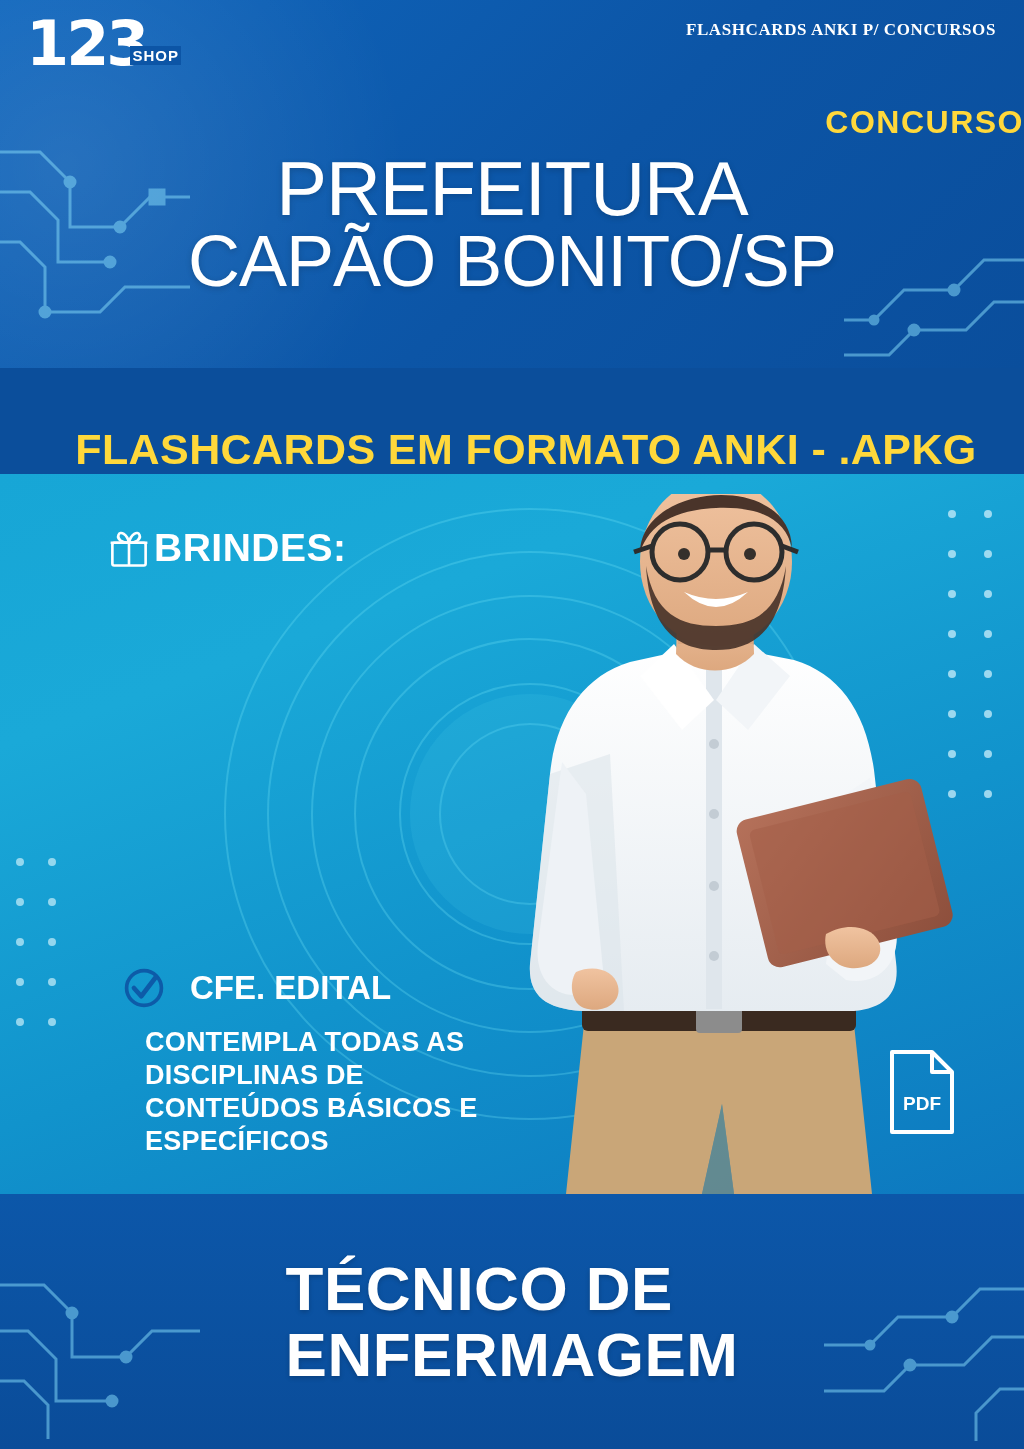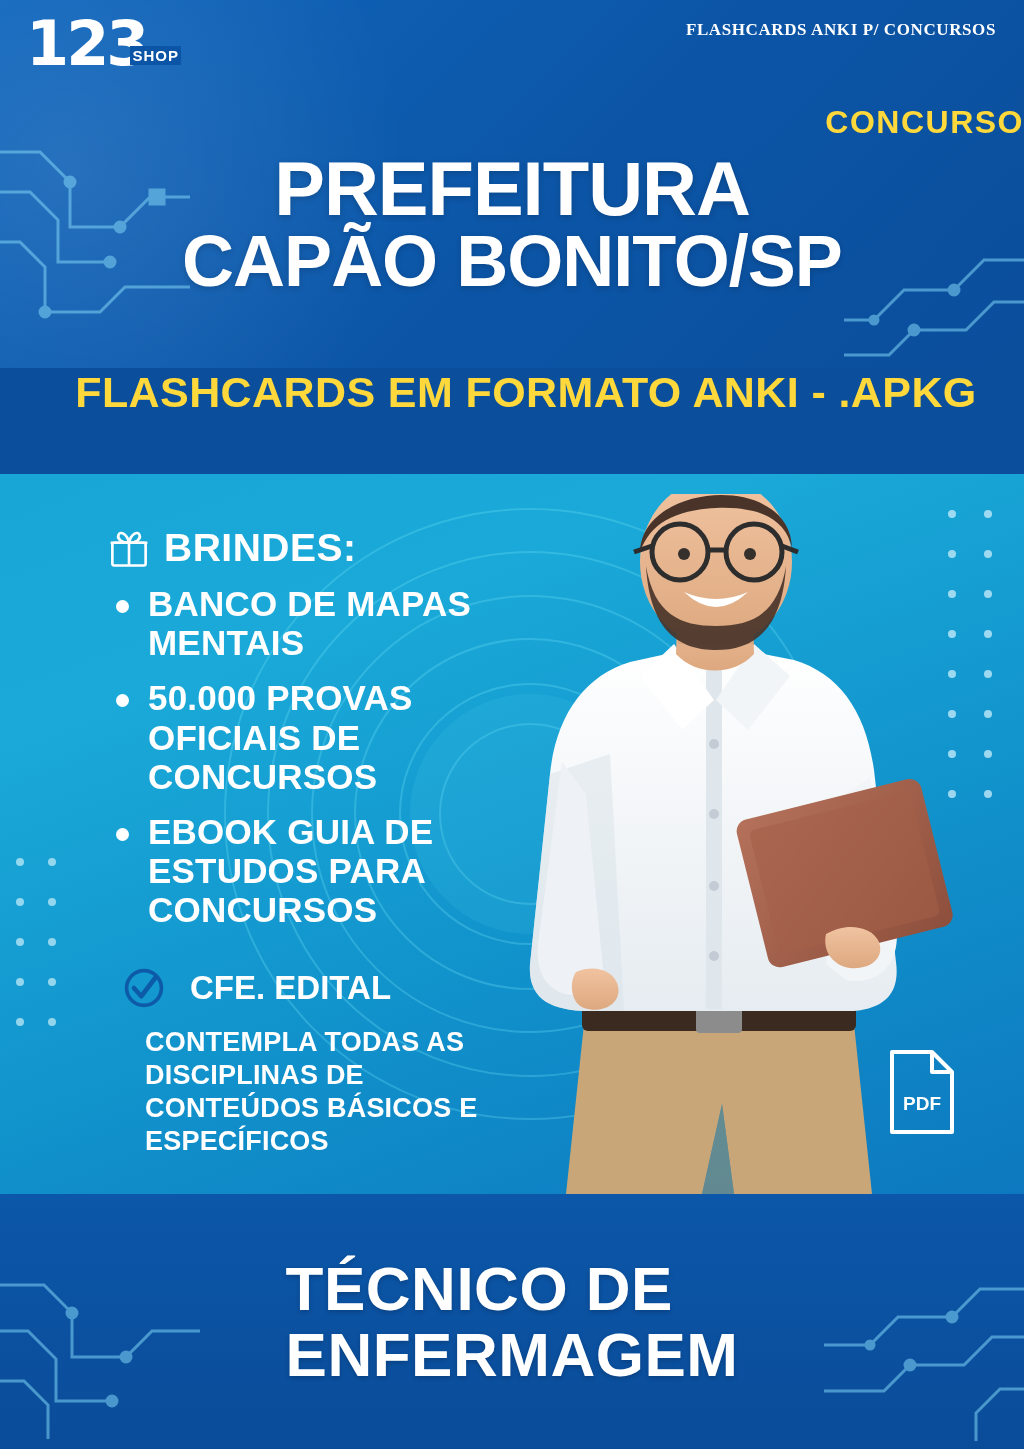--- a/index.html
+++ b/index.html
@@ -87,21 +87,21 @@
     z-index: 5;
   }
 
   .title-main {
     position: absolute;
     top: 152px;
     width: 100%;
     text-align: center;
     color: #ffffff;
     font-size: 76px;
-    font-weight: bold;
+    font-weight: normal;
     line-height: 0.98;
     letter-spacing: -1px;
     text-shadow: 0 2px 6px rgba(0,0,0,0.18);
     z-index: 5;
   }
   .title-line2 { font-size: 72px; }
 
   
   .circuit {
     position: absolute;
@@ -115,21 +115,21 @@
   .circuit-tr { right: 0px; top: 240px; }
   .circuit-bl { left: 0px; bottom: 8px; }
   .circuit-br { right: 0px; bottom: 8px; }
 
   
   .banner {
     position: relative;
     height: 106px;
     background: #0b4e9b;
     display: flex;
-    align-items: flex-start;
+    align-items: flex-end;
     justify-content: center;
     z-index: 6;
     padding-left: 28px;
   }
   .banner-text {
     color: #ffd83b;
     font-size: 43px;
     font-weight: bold;
     letter-spacing: 0.4px;
     text-align: center;
@@ -161,21 +161,21 @@
   .brindes-block {
     position: absolute;
     left: 108px;
     top: 52px;
     z-index: 4;
     width: 430px;
   }
   .brindes-head {
     display: flex;
     align-items: center;
-    gap: 14px;
+    gap: 4px;
     color: #ffffff;
     font-size: 39px;
     font-weight: bold;
     letter-spacing: 0.5px;
     margin-bottom: 14px;
   }
   .gift-icon { width: 42px; height: 42px; display: block; }
 
   ul.brindes-list {
     list-style: none;
@@ -444,25 +444,20 @@
           <g fill="none" stroke="#ffffff" stroke-width="3">
             <rect x="5" y="18" width="38" height="26" rx="2"></rect>
             <path d="M3 18 h42"></path>
             <path d="M24 18 v26"></path>
             <path d="M24 18 C16 18 10 14 12 9 C14 4 22 8 24 18 Z"></path>
             <path d="M24 18 C32 18 38 14 36 9 C34 4 26 8 24 18 Z"></path>
           </g>
         </svg>
         <span>BRINDES:</span>
       </div>
-      <ul class="brindes-list">
-        <li>BANCO DE MAPAS MENTAIS</li>
-        <li>50.000 PROVAS OFICIAIS DE CONCURSOS</li>
-        <li>EBOOK GUIA DE ESTUDOS PARA CONCURSOS</li>
-      </ul>
     </div>
 
     <div class="edital-block">
       <div class="edital-head">
         <svg class="check-icon" viewBox="0 0 48 48">
           <circle cx="24" cy="24" r="19" fill="none" stroke="#0d5ba8" stroke-width="4"></circle>
           <path d="M13 24 L21 33 L37 12" fill="none" stroke="#0d5ba8" stroke-width="5" stroke-linecap="round" stroke-linejoin="round"></path>
         </svg>
         <span>CFE. EDITAL</span>
       </div>

